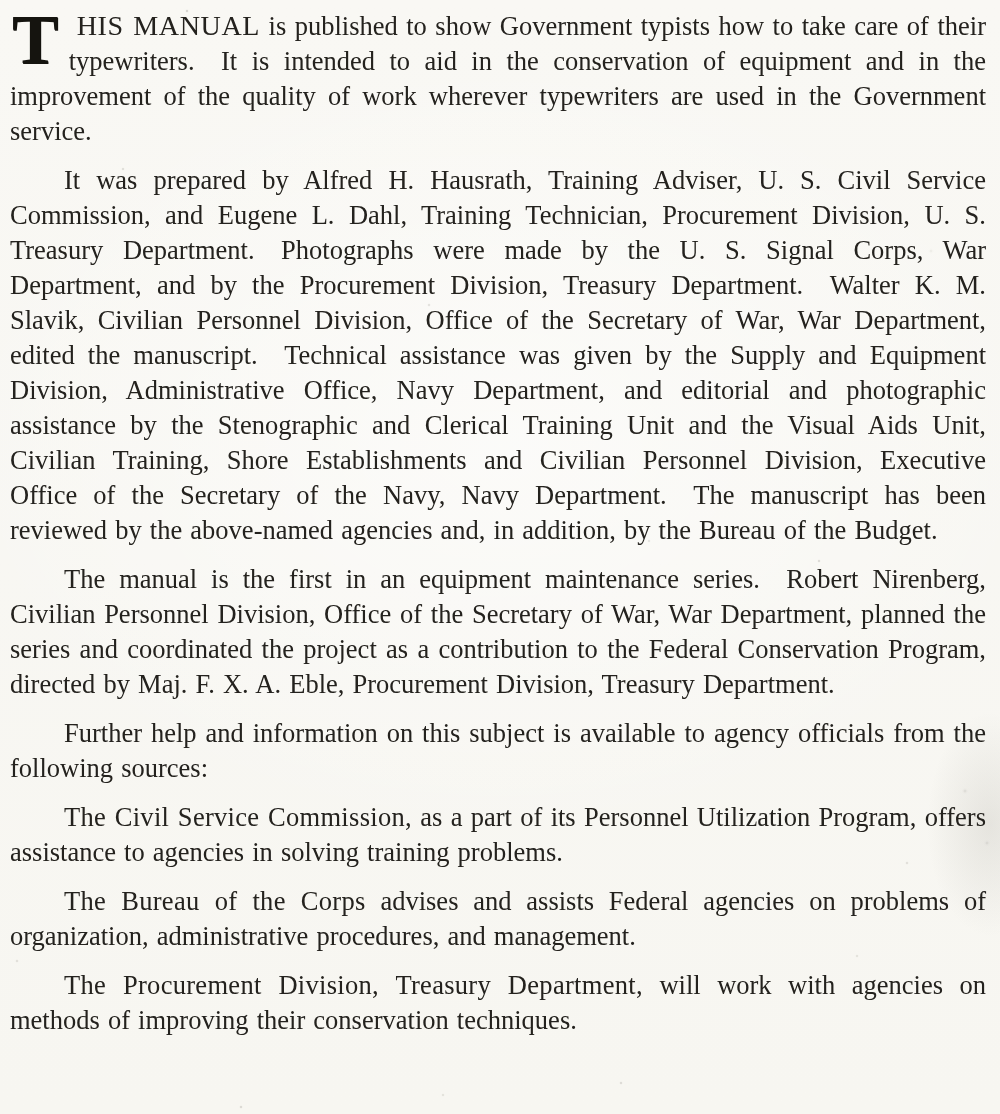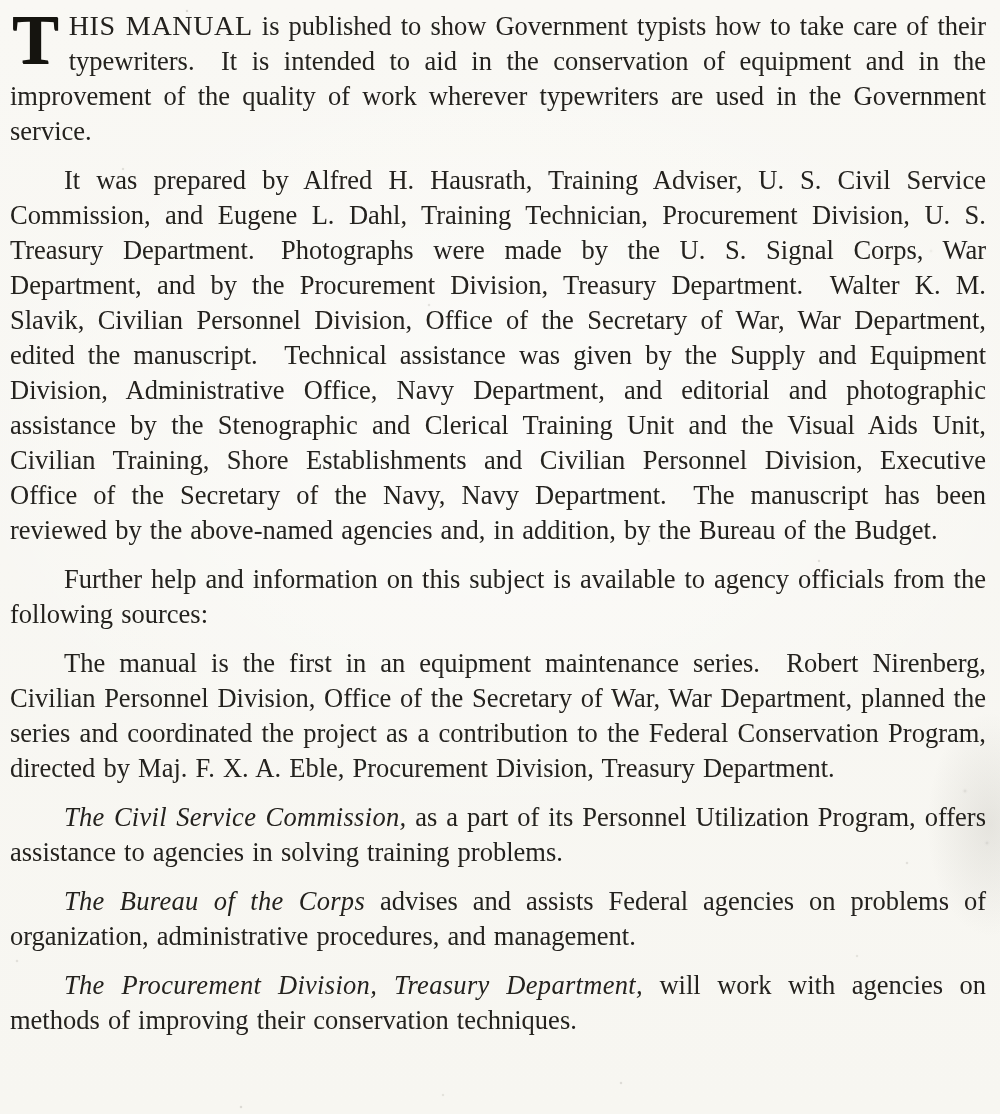--- a/index.html
+++ b/index.html
@@ -30,22 +30,22 @@
   .dropcap {
     float: left;
     font-size: 70px;
     line-height: 58px;
     height: 64px;
     font-weight: 700;
     padding: 3px 10px 0 2px;
     color: #15140f;
     text-shadow: 0.6px 0.6px 0 #15140f;
   }
-  .caps-lead { font-size: 1.06em; letter-spacing: 0.6px; }
-  .lead-italic { font-style: italic; letter-spacing: 0.3px; }
+  .caps-lead { font-size: 1.06em; letter-spacing: 0.6px; margin-left: 8px; }
+  .lead-italic { letter-spacing: 0.3px; }
   .speck {
     position: absolute; top: 0; left: 0;
     width: 2px; height: 2px; border-radius: 50%;
     background: transparent;
     box-shadow:
       186px 10px 1px rgba(95,92,85,0.35),
       122px 168px 1px rgba(110,106,96,0.28),
       968px 62px 1px rgba(105,100,92,0.30),
       930px 250px 2px rgba(120,115,105,0.20),
       428px 304px 1px rgba(110,106,96,0.25),
@@ -69,25 +69,25 @@
 
   <p class="para first">
     <span class="dropcap">T</span><span class="caps-lead">HIS MANUAL</span><span> is published to show Government typists how to take care of their typewriters. It is intended to aid in the conservation of equipment and in the improvement of the quality of work wherever typewriters are used in the Government service.</span>
   </p>
 
   <p class="para">
     <span>It was prepared by Alfred H. Hausrath, Training Adviser, U. S. Civil Service Commission, and Eugene L. Dahl, Training Technician, Procurement Division, U. S. Treasury Department. Photographs were made by the U. S. Signal Corps, War Department, and by the Procurement Division, Treasury Department. Walter K. M. Slavik, Civilian Personnel Division, Office of the Secretary of War, War Department, edited the manuscript. Technical assistance was given by the Supply and Equipment Division, Administrative Office, Navy Department, and editorial and photographic assistance by the Stenographic and Clerical Training Unit and the Visual Aids Unit, Civilian Training, Shore Establishments and Civilian Personnel Division, Executive Office of the Secretary of the Navy, Navy Department. The manuscript has been reviewed by the above-named agencies and, in addition, by the Bureau of the Budget.</span>
   </p>
 
   <p class="para">
-    <span>Further help and information on this subject is available to agency officials from the following sources:</span>
+    <span>The manual is the first in an equipment maintenance series. Robert Nirenberg, Civilian Personnel Division, Office of the Secretary of War, War Department, planned the series and coordinated the project as a contribution to the Federal Conservation Program, directed by Maj. F. X. A. Eble, Procurement Division, Treasury Department.</span>
   </p>
 
   <p class="para">
-    <span>The manual is the first in an equipment maintenance series. Robert Nirenberg, Civilian Personnel Division, Office of the Secretary of War, War Department, planned the series and coordinated the project as a contribution to the Federal Conservation Program, directed by Maj. F. X. A. Eble, Procurement Division, Treasury Department.</span>
+    <span>Further help and information on this subject is available to agency officials from the following sources:</span>
   </p>
 
   <p class="para">
     <span class="lead-italic">The Civil Service Commission,</span><span> as a part of its Personnel Utilization Program, offers assistance to agencies in solving training problems.</span>
   </p>
 
   <p class="para">
     <span class="lead-italic">The Bureau of the Corps</span><span> advises and assists Federal agencies on problems of organization, administrative procedures, and management.</span>
   </p>
 

